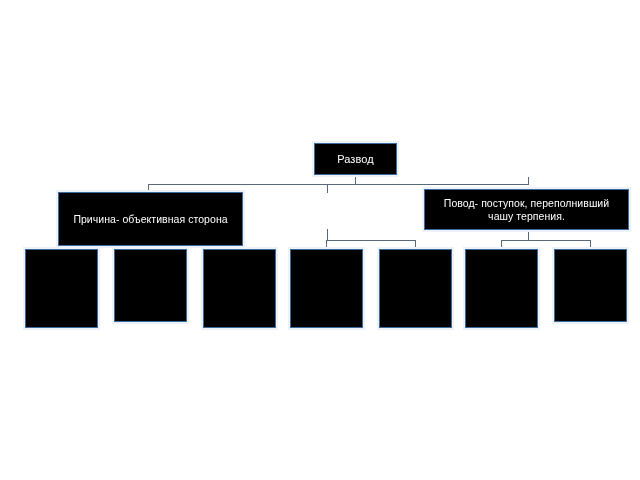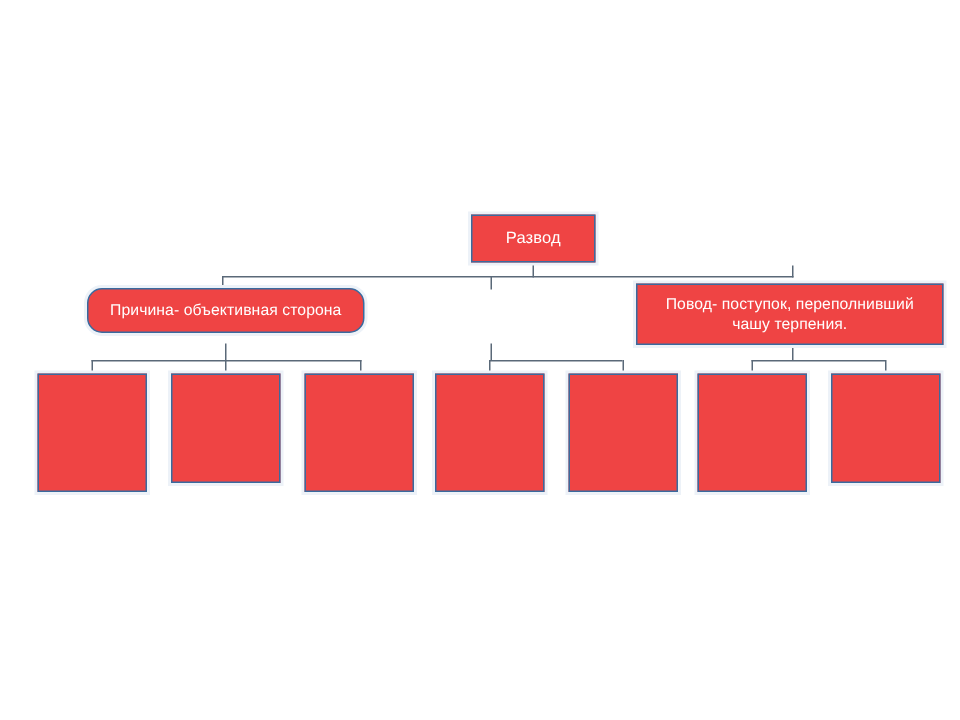--- a/index.html
+++ b/index.html
@@ -14,21 +14,21 @@
     height: 480px;
     background: #ffffff;
     overflow: hidden;
     font-family: "Liberation Sans", "DejaVu Sans", sans-serif;
   }
 
   
   .node {
     position: absolute;
     box-sizing: border-box;
-    background: #ef4444;
+    background: #000000;
     border: 1px solid #3A6A9E;
     box-shadow: 0 0 0 2px #EDF2F8;
     display: flex;
     align-items: center;
     justify-content: center;
     text-align: center;
     color: #ffffff;
     line-height: 1.18;
     padding: 2px 5px;
     -webkit-font-smoothing: antialiased;
@@ -88,21 +88,21 @@
 
   <div class="conn v" style="left:528px; top:229px; height:11px;"></div>
   <div class="conn h" style="left:501px; top:240px; width:89px;"></div>
   <div class="conn v" style="left:501px; top:240px; height:9px;"></div>
   <div class="conn v" style="left:590px; top:240px; height:9px;"></div>
 
   <div class="node root" style="left:314px; top:143px; width:83px; height:32px;">
     <span class="node-label">Развод</span>
   </div>
 
-  <div class="node level2" style="left:58px; top:192px; width:185px; height:30px;border-radius:10px;">
+  <div class="node level2" style="left:58px; top:192px; width:185px; height:54px;">
     <span class="node-label">Причина- объективная сторона</span>
   </div>
 
 
   <div class="node level2" style="left:424px; top:189px; width:205px; height:41px;">
     <span class="node-label">Повод- поступок, переполнивший чашу терпения.</span>
   </div>
 
   <div class="node level3" style="left:25px; top:249px; width:73px; height:79px;">
     <span class="node-label"></span>

